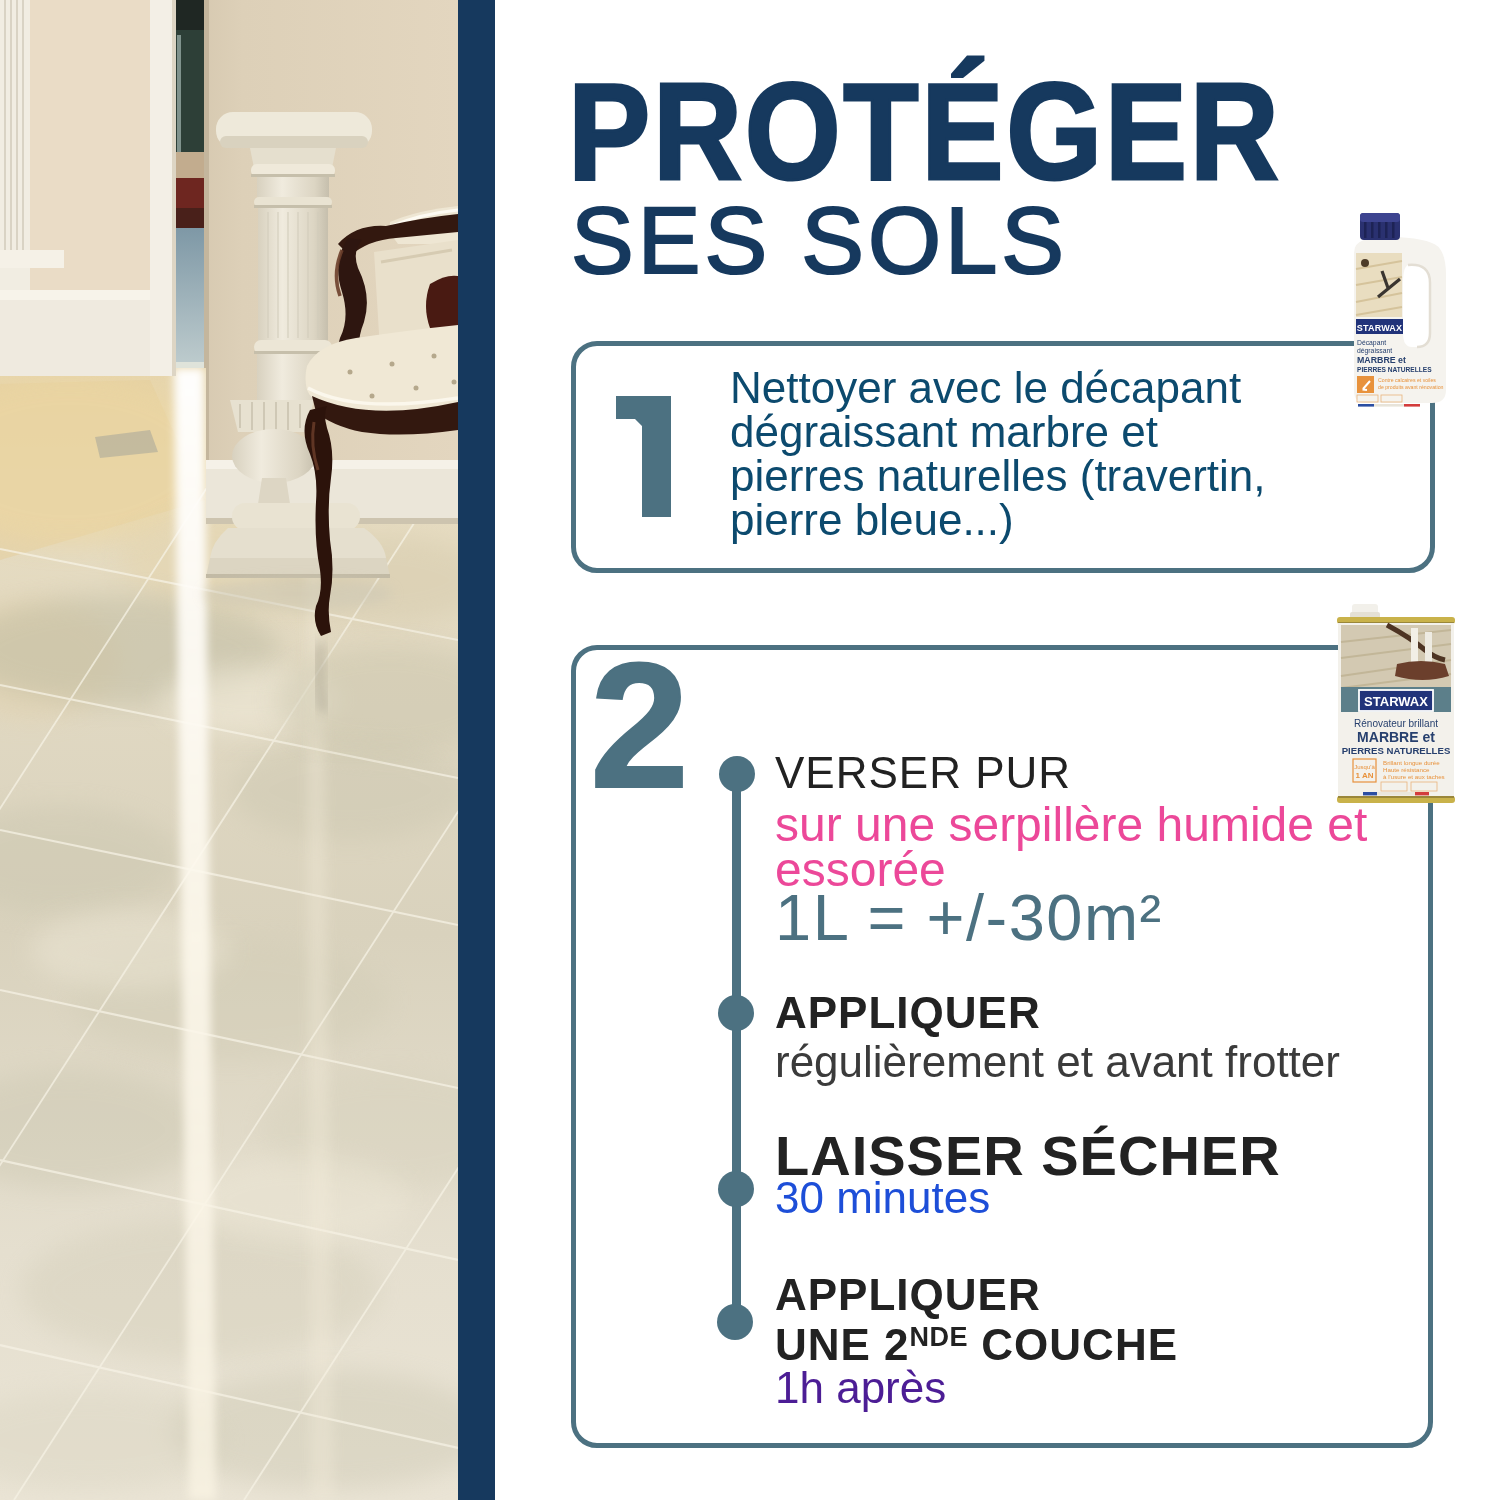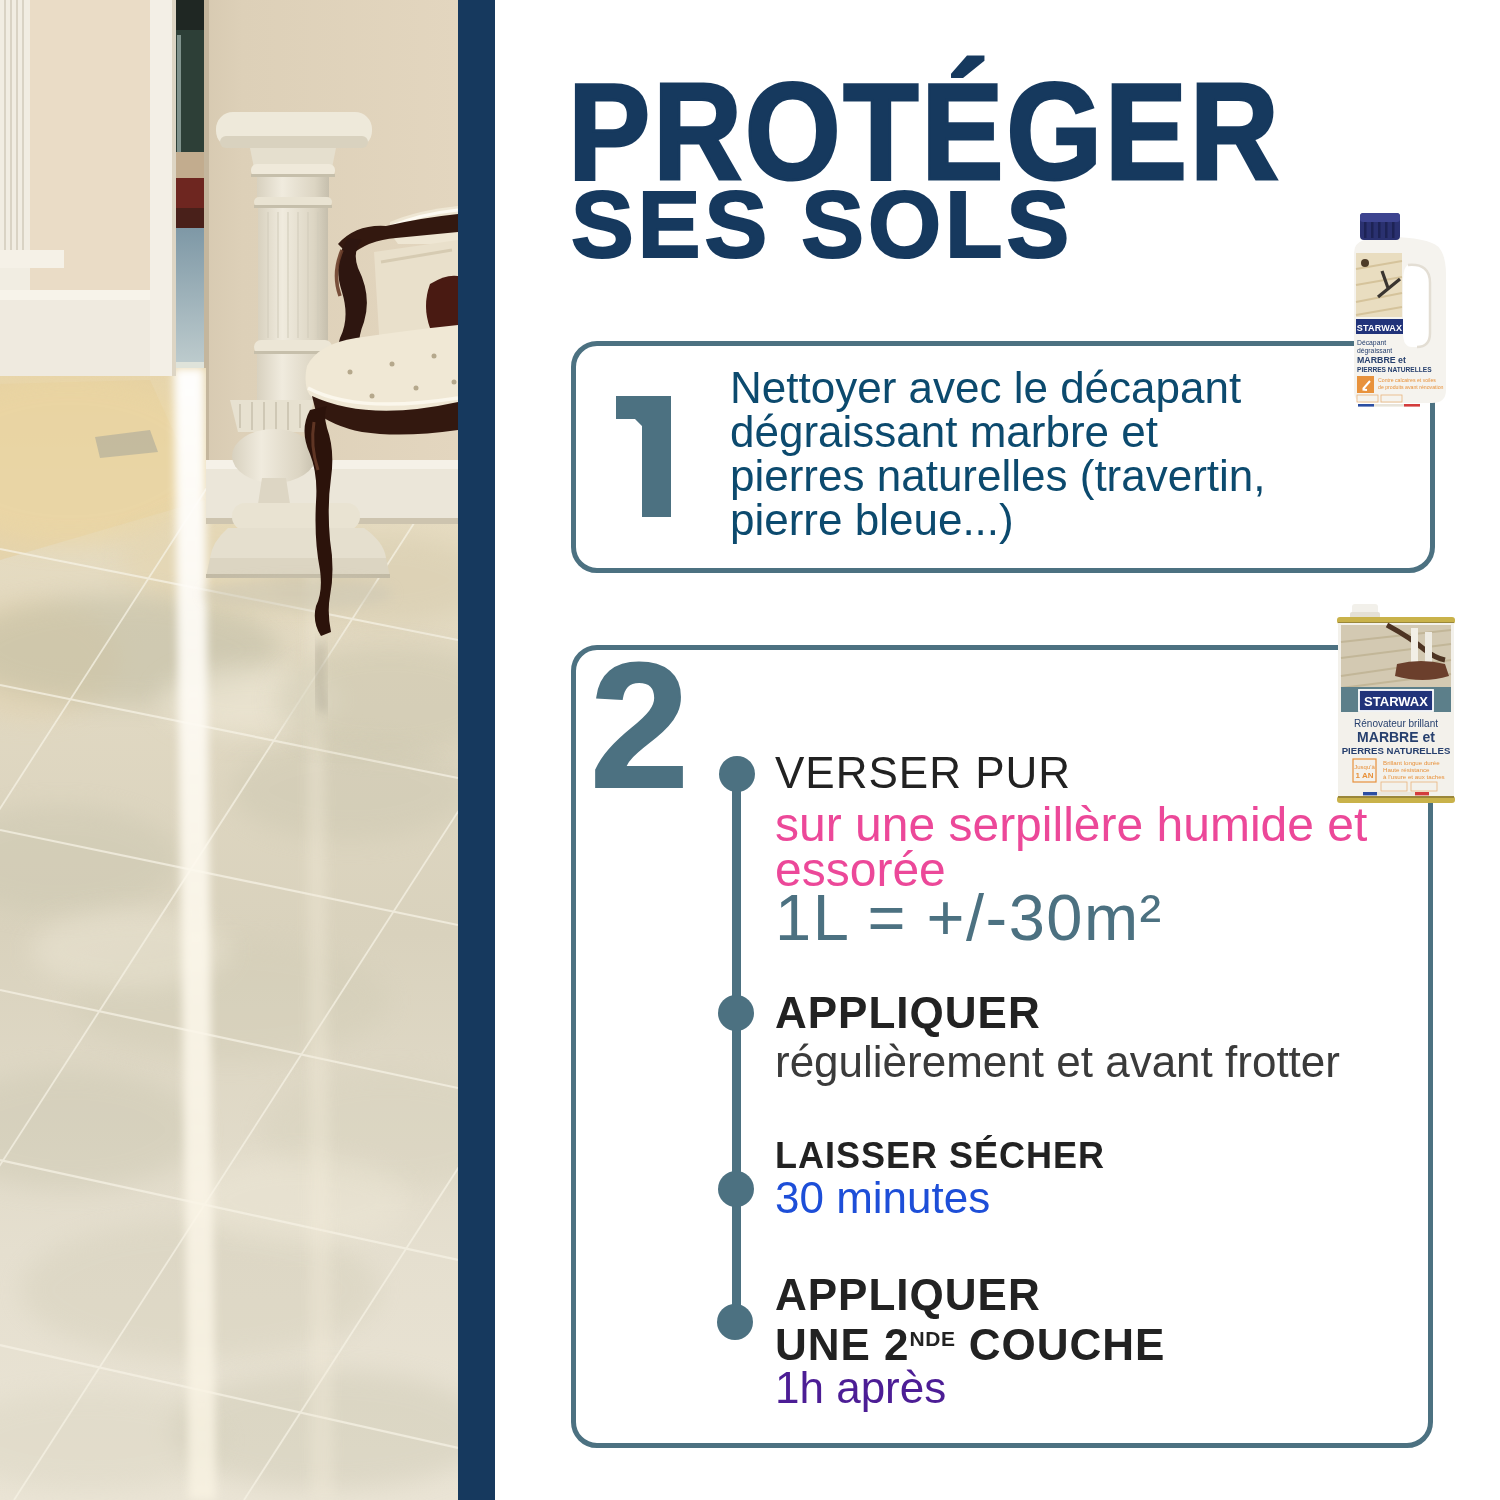--- a/index.html
+++ b/index.html
@@ -192,21 +192,21 @@
 
 <path d="M320 642 Q316 682 324 712" stroke="#8a8472" stroke-width="9" opacity="0.4" filter="url(#b6)"></path>
 </g>
 </svg>
 </div>
 
 <div class="abs" style="left:458px;top:0;width:37px;height:1500px;background:#16395e"></div>
 
 <div class="abs navy" style="left:568px;top:63px;font-size:137px;font-weight:bold;line-height:137px;letter-spacing:3px;transform:scaleX(0.9);transform-origin:left top;-webkit-text-stroke:3px #16395e;white-space:nowrap">PROTÉGER</div>
 
-<div class="abs navy" style="left:571px;top:178px;font-size:94px;font-weight:bold;line-height:94px;letter-spacing:4px;-webkit-text-stroke:2.2px #16395e;white-space:nowrap">SES SOLS</div>
+<div class="abs navy" style="left:571px;top:194px;font-size:94px;font-weight:normal;line-height:94px;letter-spacing:4px;-webkit-text-stroke:2.2px #16395e;white-space:nowrap">SES SOLS</div>
 
 <div class="abs" style="left:571px;top:341px;width:854px;height:222px;border:5px solid #4c7181;border-radius:26px"></div>
 
 <svg class="abs" style="left:614px;top:394px" width="60" height="125" viewBox="0 0 60 125">
     <path d="M2 2 L57 2 L57 123 L28 123 L28 32 L21 25 L2 25 Z" fill="#4c7181"></path>
   </svg>
 
 <div class="abs" style="left:730px;top:366px;font-size:44px;line-height:44px;color:#0c4a6e">Nettoyer avec le décapant<br>dégraissant marbre et<br>pierres naturelles (travertin,<br>pierre bleue...)</div>
 
 <div class="abs" style="left:1340px;top:205px;width:115px;height:210px">
@@ -266,25 +266,25 @@
 <div class="abs" style="left:717px;top:1304px;width:36px;height:36px;border-radius:50%;background:#4c7181"></div>
 
 <div class="abs" style="left:775px;top:747px;font-size:44px;font-weight:normal;line-height:52px;color:#222;letter-spacing:1px">VERSER PUR</div>
 <div class="abs" style="left:775px;top:802px;font-size:48px;line-height:45px;color:#ec4899">sur une serpillère humide et<br>essorée</div>
 
 <div class="abs slate" style="left:775px;top:891px;font-size:65px;font-weight:normal;line-height:54px;letter-spacing:1.5px">1L = +/-30m²</div>
 
 <div class="abs" style="left:775px;top:987px;font-size:44px;font-weight:bold;line-height:52px;color:#222;letter-spacing:1px">APPLIQUER</div>
 <div class="abs" style="left:775px;top:1040px;font-size:44px;line-height:44px;color:#3b3b3b">régulièrement et avant frotter</div>
 
-<div class="abs" style="left:775px;top:1130px;font-size:36px;font-weight:bold;line-height:52px;color:#222;letter-spacing:1px">LAISSER SÉCHER</div>
+<div class="abs" style="left:775px;top:1130px;font-size:56px;font-weight:bold;line-height:52px;color:#222;letter-spacing:1px">LAISSER SÉCHER</div>
 <div class="abs" style="left:775px;top:1176px;font-size:44px;line-height:44px;color:#1d4ed8">30 minutes</div>
 
 <div class="abs" style="left:775px;top:1269px;font-size:44px;font-weight:bold;line-height:52px;color:#222;letter-spacing:1px">APPLIQUER</div>
-<div class="abs" style="left:775px;top:1319px;font-size:44px;font-weight:bold;line-height:52px;color:#222;letter-spacing:1px">UNE 2<span style="font-size:21px;position:relative;top:-14px;letter-spacing:0.5px">NDE</span> COUCHE</div>
+<div class="abs" style="left:775px;top:1319px;font-size:44px;font-weight:bold;line-height:52px;color:#222;letter-spacing:1px">UNE 2<span style="font-size:27px;position:relative;top:-14px;letter-spacing:0.5px">NDE</span> COUCHE</div>
 <div class="abs" style="left:775px;top:1366px;font-size:44px;line-height:44px;color:#4c1d95">1h après</div>
 
 <div class="abs" style="left:1337px;top:598px;width:118px;height:207px">
 <svg width="118" height="207" viewBox="0 0 118 207">
 
 <rect x="15" y="6" width="26" height="16" rx="3" fill="#f2f0ea"></rect>
 <rect x="13" y="14" width="30" height="8" rx="2" fill="#e4e0d5"></rect>
 
 <rect x="0" y="19" width="118" height="7" rx="3" fill="#c9b24a"></rect>
 <rect x="1" y="24" width="116" height="2" fill="#9a873a"></rect>

